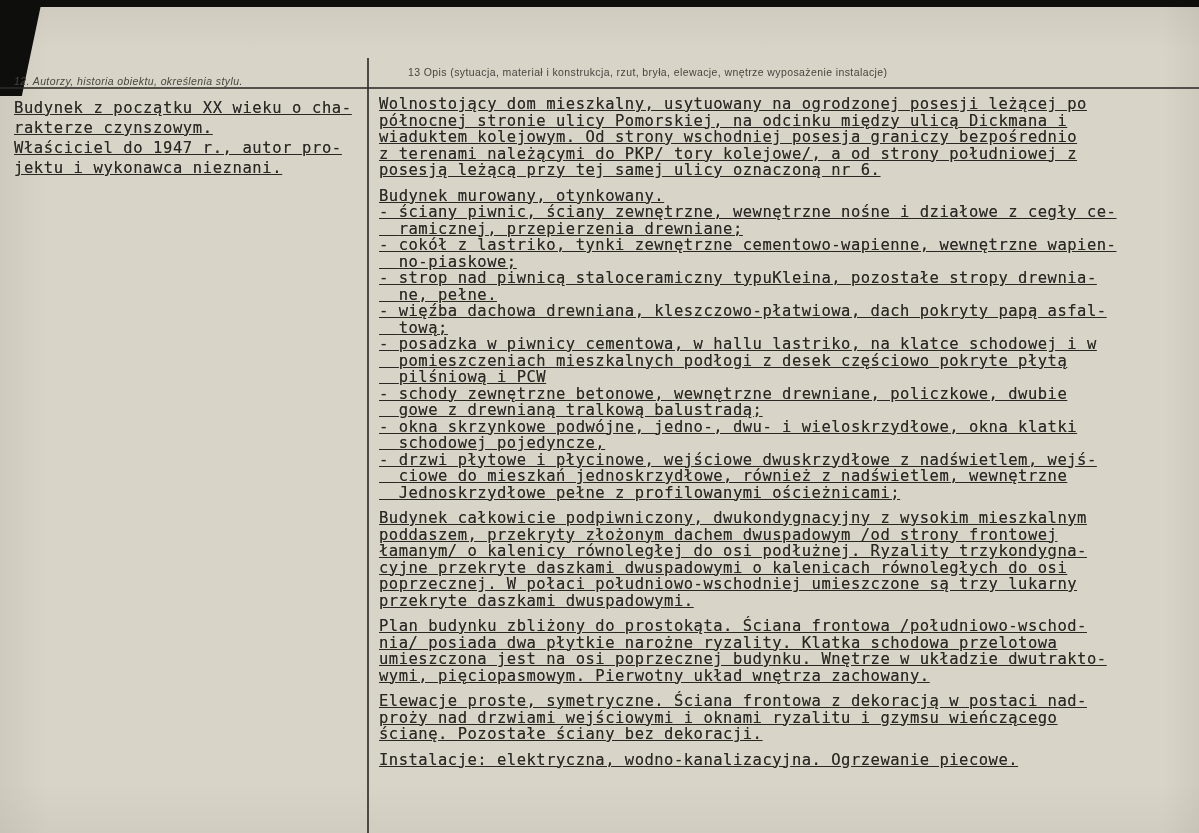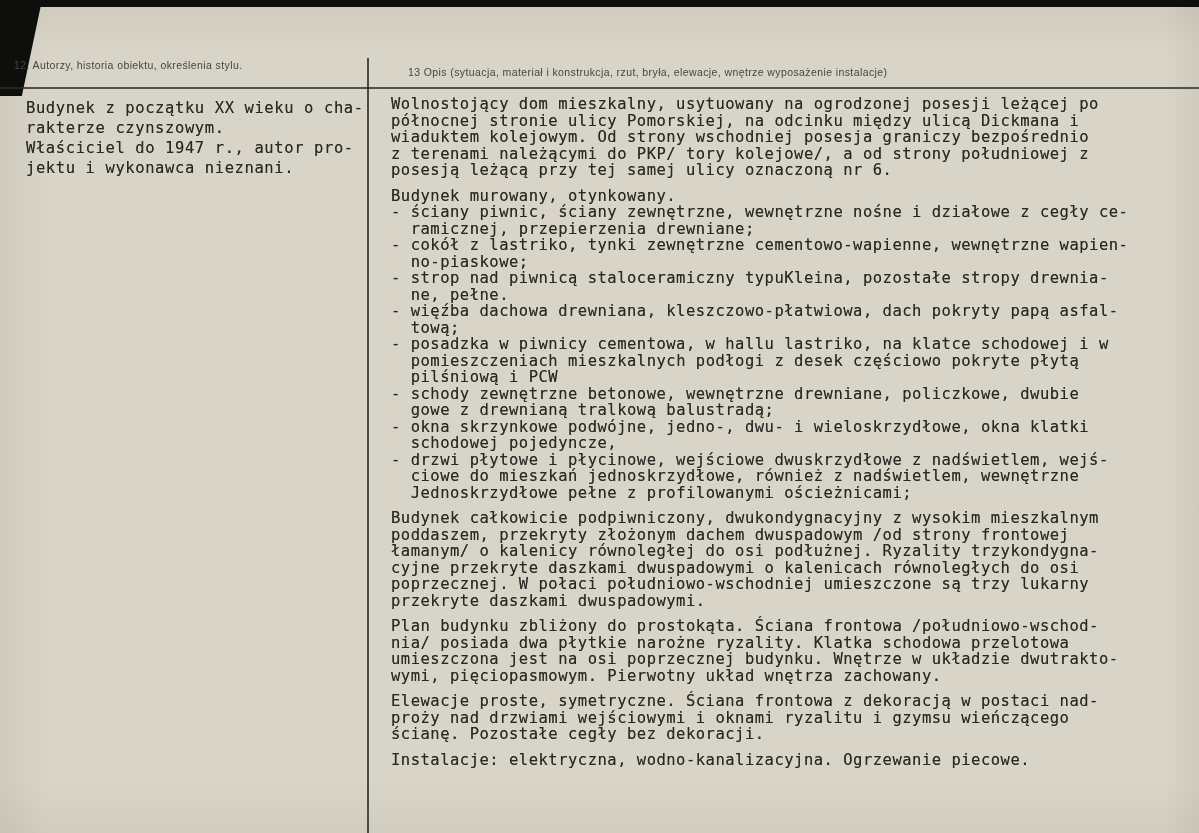--- a/index.html
+++ b/index.html
@@ -25,42 +25,43 @@
     clip-path: polygon(0 0, 100% 0, 52% 100%, 0 100%);
   }
   .header-label {
     position: absolute;
     font-family: "Liberation Sans", sans-serif;
     font-size: 10.5px;
     letter-spacing: 0.4px;
     color: #47453f;
     white-space: nowrap;
   }
-  .header-left  { left: 14px;  top: 59px; }
+  .header-left  { left: 14px;  top: 75px; font-style: italic; }
   .header-right { left: 408px; top: 66px; }
   .hrule {
     position: absolute;
     left: 0; top: 87px;
     width: 100%; height: 2px;
     background: rgba(45,44,40,0.78);
   }
   .vrule {
     position: absolute;
     left: 367px; top: 58px;
     width: 2px; height: 775px;
     background: rgba(45,44,40,0.82);
   }
   .col {
     position: absolute;
     color: #2a2824;
     text-shadow: 0 0 0.5px rgba(42,40,36,0.55);
   }
   .col p {
-    margin: 0 0 9px 12px;
+    margin: 0 0 9px 0;
     white-space: pre-wrap;
+    text-decoration: underline;
   }
   .col-left {
     left: 14px; top: 98px; width: 350px;
     font-size: 15.5px;
     line-height: 20px;
     letter-spacing: 0.6px;
   }
   .col-right {
     left: 379px; top: 96px; width: 795px;
     font-size: 15.5px;
@@ -120,17 +121,17 @@
 łamanym/ o kalenicy równoległej do osi podłużnej. Ryzality trzykondygna-
 cyjne przekryte daszkami dwuspadowymi o kalenicach równoległych do osi
 poprzecznej. W połaci południowo-wschodniej umieszczone są trzy lukarny
 przekryte daszkami dwuspadowymi.</p>
     <p>Plan budynku zbliżony do prostokąta. Ściana frontowa /południowo-wschod-
 nia/ posiada dwa płytkie narożne ryzality. Klatka schodowa przelotowa
 umieszczona jest na osi poprzecznej budynku. Wnętrze w układzie dwutrakto-
 wymi, pięciopasmowym. Pierwotny układ wnętrza zachowany.</p>
     <p>Elewacje proste, symetryczne. Ściana frontowa z dekoracją w postaci nad-
 proży nad drzwiami wejściowymi i oknami ryzalitu i gzymsu wieńczącego
-ścianę. Pozostałe cegły bez dekoracji.</p>
+ścianę. Pozostałe ściany bez dekoracji.</p>
     <p>Instalacje: elektryczna, wodno-kanalizacyjna. Ogrzewanie piecowe.</p>
   </div>
 
 </div>
 
 </body></html>

